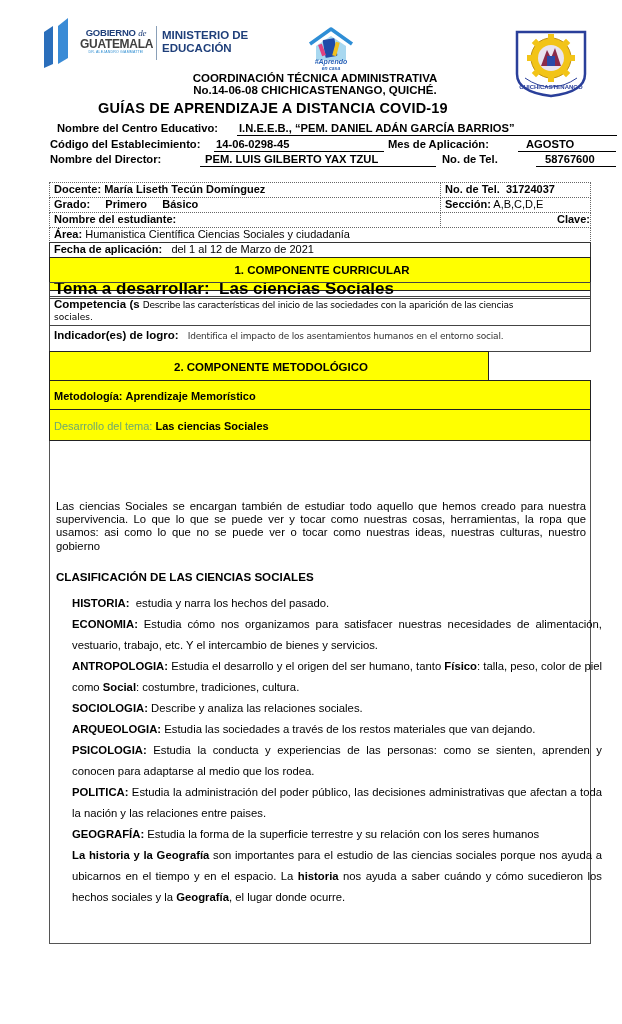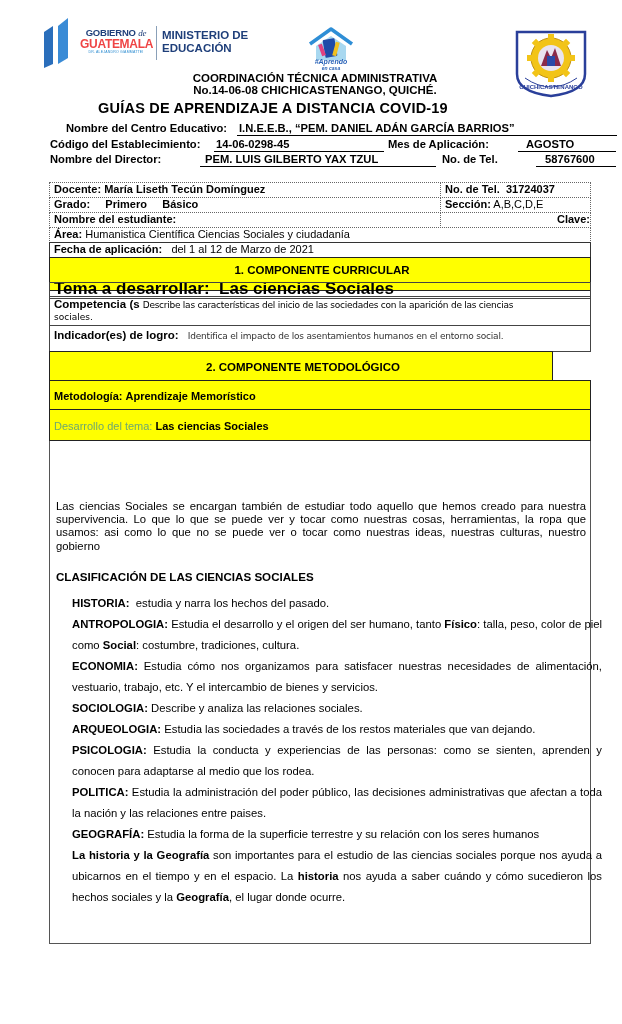--- a/index.html
+++ b/index.html
@@ -5,21 +5,21 @@
     * { margin: 0; padding: 0; box-sizing: border-box; }
     html, body { width: 622px; height: 1024px; background: #ffffff; overflow: hidden; }
     body { position: relative; font-family: "Liberation Sans", sans-serif; color: #000; }
 
     
     .logo-gob { position: absolute; left: 42px; top: 18px; width: 215px; height: 52px; }
     .logo-gob .bars { position: absolute; left: 0; top: 0; width: 30px; height: 50px; }
     .logo-gob .gob-text { position: absolute; left: 38px; top: 10px; width: 72px; text-align: center; }
     .logo-gob .gob-line1 { font-size: 9.5px; font-weight: bold; color: #1f3f7a; line-height: 10px; letter-spacing: -0.2px; }
     .logo-gob .gob-line1 i { font-family: "Liberation Serif", serif; font-weight: normal; font-size: 9px; }
-    .logo-gob .gob-line2 { font-size: 12px; font-weight: bold; color: #ef4444; line-height: 12px; letter-spacing: -0.3px; }
+    .logo-gob .gob-line2 { font-size: 12px; font-weight: bold; color: #404040; line-height: 12px; letter-spacing: -0.3px; }
     .logo-gob .gob-line3 { font-size: 3.5px; color: #2a8bd0; line-height: 5px; letter-spacing: 0.2px; }
     .logo-gob .sep { position: absolute; left: 114px; top: 8px; width: 1px; height: 34px; background: #8aa0b8; }
     .logo-gob .min-text { position: absolute; left: 120px; top: 11px; font-size: 11.5px; font-weight: bold; color: #1f3f7a; line-height: 13px; }
 
     .logo-aprendo { position: absolute; left: 302px; top: 26px; width: 54px; height: 46px; }
     .logo-aprendo .tag { position: absolute; left: 4px; top: 33px; width: 50px; text-align: center; font-size: 7px; font-weight: bold; font-style: italic; color: #2a63b8; line-height: 6px; }
     .logo-aprendo .tag2 { font-size: 5px; display: block; }
 
     .logo-school { position: absolute; left: 511px; top: 26px; width: 80px; height: 72px; }
 
@@ -101,21 +101,21 @@
   <rect x="36" y="30" width="8" height="10" fill="#2a4aa8"></rect>
   <path d="M14,52 Q40,70 66,52" fill="none" stroke="#2a3f9a" stroke-width="1"></path>
   <text x="40" y="63" text-anchor="middle" font-size="6" font-weight="bold" fill="#2a3f9a" font-family="Liberation Sans, sans-serif">CHICHICASTENANGO</text>
 </svg>
 
 <div class="coord l1">COORDINACIÓN TÉCNICA ADMINISTRATIVA</div>
 <div class="coord l2">No.14-06-08 CHICHICASTENANGO, QUICHÉ.</div>
 <div class="guias"><span>GUÍAS DE  APRENDIZAJE A DISTANCIA COVID-19</span></div>
 
 <div class="info-row r1">
-  <span class="lbl" style="left:16px;">Nombre del Centro Educativo:</span>
+  <span class="lbl" style="left:7px;">Nombre del Centro Educativo:</span>
   <span class="val" style="left:187px; width:380px;">I.N.E.E.B., “PEM. DANIEL ADÁN GARCÍA BARRIOS”</span>
 </div>
 <div class="info-row r2">
   <span class="lbl" style="left:0;">Código del Establecimiento:</span>
   <span class="val" style="left:164px; width:170px;">14-06-0298-45</span>
   <span class="lbl" style="left:338px;">Mes de Aplicación:</span>
   <span class="val" style="left:468px; width:98px; padding-left:8px;">AGOSTO</span>
 </div>
 <div class="info-row r3">
   <span class="lbl" style="left:0;">Nombre del Director:</span>
@@ -168,41 +168,41 @@
   <div class="cell" style="left:0; top:114px; width:542px; height:30px; white-space:normal; padding-top:1px;">
     <span class="b" style="font-size:11.5px;">Competencia (s</span>
     <span style="font-family:'DejaVu Sans', sans-serif; font-size:9px; letter-spacing:-0.25px;">Describe las características del inicio de las sociedades con la aparición de las ciencias</span>
     <div style="font-family:'DejaVu Sans', sans-serif; font-size:9px; line-height:13px;">sociales.</div>
   </div>
   <div class="cell" style="left:0; top:143px; width:542px; height:27px; padding-top:3px;">
     <span class="b" style="font-size:11.5px;">Indicador(es) de logro:</span>&nbsp;&nbsp;
     <span style="font-family:'DejaVu Sans', sans-serif; font-size:9px; letter-spacing:-0.2px; color:#333;">Identifica el impacto de los asentamientos humanos en el entorno social.</span>
   </div>
 
-  <div class="cell yellow thick" style="left:0; top:169px; width:504px; height:30px; text-align:center; padding-top:9px; font-size:11.5px;">
+  <div class="cell yellow thick" style="left:0; top:169px; width:440px; height:30px; text-align:center; padding-top:9px; font-size:11.5px;">
     <span class="b">2.  COMPONENTE METODOLÓGICO</span>
   </div>
   <div class="cell yellow thick" style="left:0; top:198px; width:542px; height:30px; padding-top:9px;">
     <span class="b">Metodología:</span>
     <span class="b">Aprendizaje Memorístico</span>
   </div>
   <div class="cell yellow thick" style="left:0; top:227px; width:542px; height:32px; padding-top:10px;">
     <span style="color:#6fa86f;">Desarrollo del tema:</span>
     <span class="b">Las ciencias Sociales</span>
   </div>
 </div>
 
 <div class="body-box">
   <div class="para" style="top:59px;">Las ciencias Sociales se encargan también de estudiar todo aquello que hemos creado para nuestra supervivencia. Lo que lo que se puede ver y tocar como nuestras cosas, herramientas, la ropa que usamos: asi como lo que no se puede ver o tocar como nuestras ideas, nuestras culturas, nuestro gobierno</div>
   <div class="subhead" style="top:129px;text-align:right;">CLASIFICACIÓN DE LAS CIENCIAS SOCIALES</div>
 
   <div class="cls" style="top:152px;">
     <div><b>HISTORIA:</b><span style="white-space:pre;">  estudia y narra los hechos del pasado.</span></div>
+    <div><b>ECONOMIA:</b><span> Estudia cómo nos organizamos para satisfacer nuestras necesidades de alimentación, vestuario, trabajo, etc.  Y el intercambio de bienes y servicios.</span></div>
     <div><b>ANTROPOLOGIA:</b><span> Estudia el desarrollo y el origen del ser humano, tanto </span><b>Físico</b><span>: talla, peso, color de piel como </span><b>Social</b><span>: costumbre, tradiciones, cultura.</span></div>
-    <div><b>ECONOMIA:</b><span> Estudia cómo nos organizamos para satisfacer nuestras necesidades de alimentación, vestuario, trabajo, etc.  Y el intercambio de bienes y servicios.</span></div>
     <div><b>SOCIOLOGIA:</b><span> Describe y analiza las relaciones sociales.</span></div>
     <div><b>ARQUEOLOGIA:</b><span> Estudia las sociedades a través de los restos materiales que van dejando.</span></div>
     <div><b>PSICOLOGIA:</b><span> Estudia la conducta y experiencias de las personas: como se sienten, aprenden y conocen para adaptarse al medio que los rodea.</span></div>
     <div><b>POLITICA:</b><span> Estudia la administración del poder público, las decisiones administrativas que afectan a toda la nación y las relaciones entre paises.</span></div>
     <div><b>GEOGRAFÍA:</b><span> Estudia la forma de la superficie terrestre y su relación con los seres humanos</span></div>
     <div><b>La historia y la Geografía</b><span> son importantes para el estudio de las ciencias sociales porque nos ayuda a ubicarnos en el tiempo y en el espacio. La </span><b>historia</b><span> nos ayuda a saber cuándo y cómo sucedieron los hechos sociales y la </span><b>Geografía</b><span>, el lugar donde ocurre.</span></div>
   </div>
 </div>
 
 </body></html>

